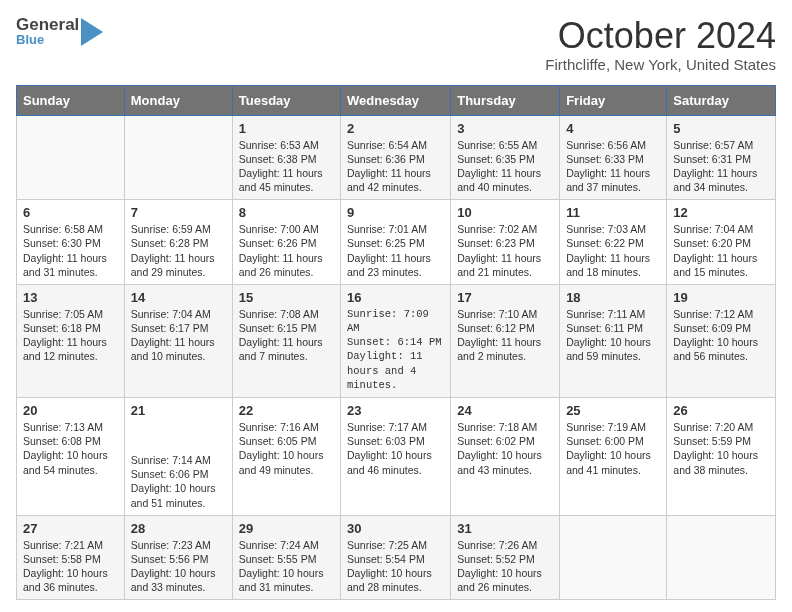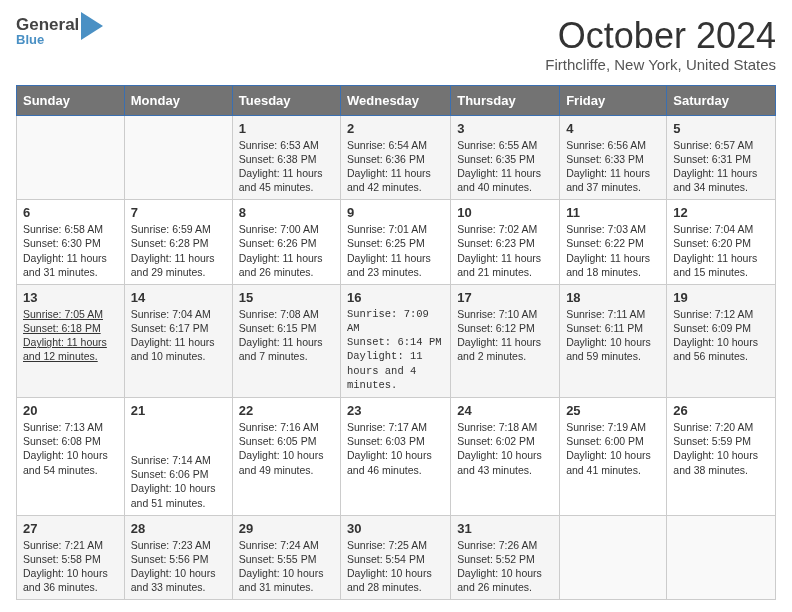--- a/index.html
+++ b/index.html
@@ -76,21 +76,21 @@
     }
     .empty-cell {
       background: #f9f9f9 !important;
     }
   </style>
 </head>
 <body>
 
 <div class="header">
   <div class="logo">
-    <div style="display:flex; align-items:flex-start; gap:0;">
+    <div style="display:flex; align-items:flex-end; gap:0;">
       <span style="display:inline-flex; flex-direction:column; line-height:1;">
         <span style="font-size:17px; font-weight:bold; color:#444;">General</span>
         <span style="font-size:13px; font-weight:bold; color:#4a90c4;">Blue</span>
       </span>
       <svg width="22" height="28" viewBox="0 0 22 28" style="margin-left:2px; margin-top:-4px;">
         <polygon points="0,28 22,14 0,0" fill="#4a90c4"></polygon>
       </svg>
     </div>
   </div>
   <div class="title-area">
@@ -186,21 +186,21 @@
         <td>
           <span class="day-num">12</span>
           <div class="cell-content" style="white-space: pre-line;">Sunrise: 7:04 AM
 Sunset: 6:20 PM
 Daylight: 11 hours and 15 minutes.</div>
         </td>
       </tr>
       <tr>
         <td>
           <span class="day-num">13</span>
-          <div class="cell-content" style="white-space: pre-line; text-decoration: underline;">Sunrise: 7:05 AM
+          <div class="cell-content" style="white-space: pre-line;">Sunrise: 7:05 AM
 Sunset: 6:18 PM
 Daylight: 11 hours and 12 minutes.</div>
         </td>
         <td>
           <span class="day-num">14</span>
           <div class="cell-content" style="white-space: pre-line;">Sunrise: 7:04 AM
 Sunset: 6:17 PM
 Daylight: 11 hours and 10 minutes.</div>
         </td>
         <td>

